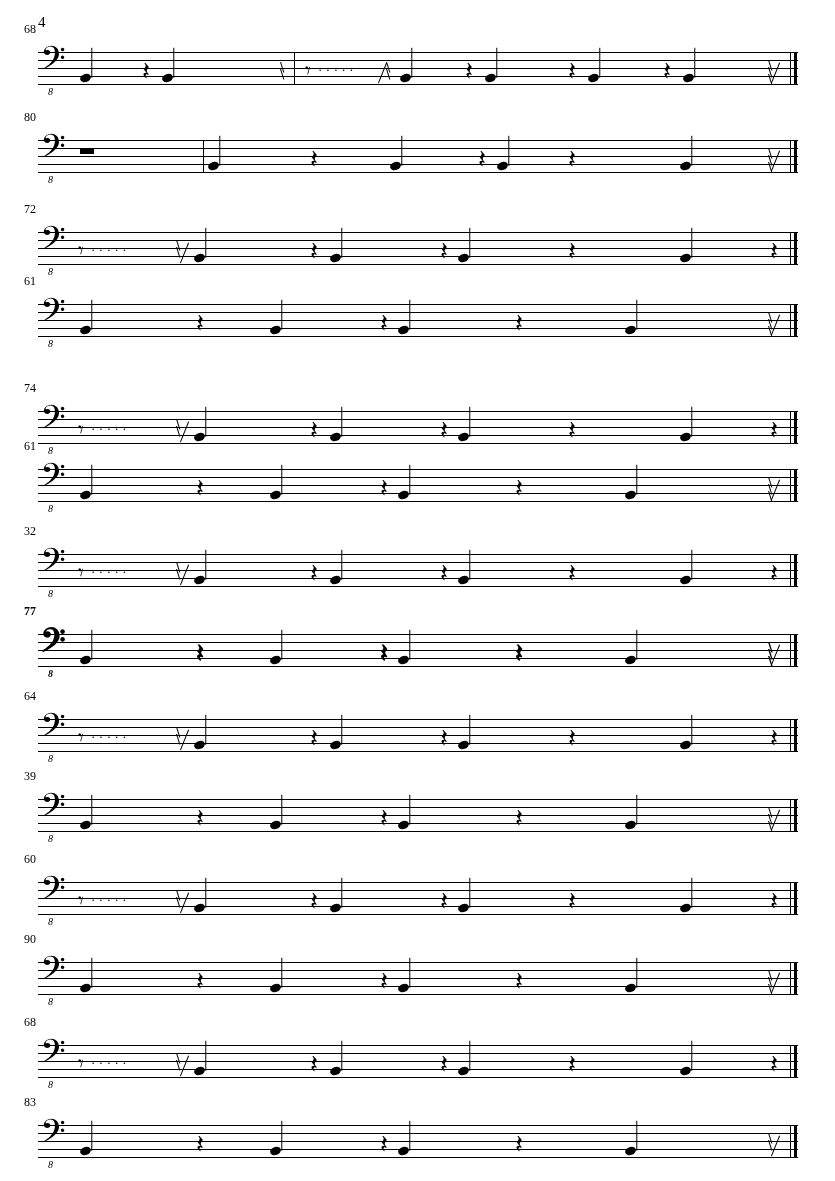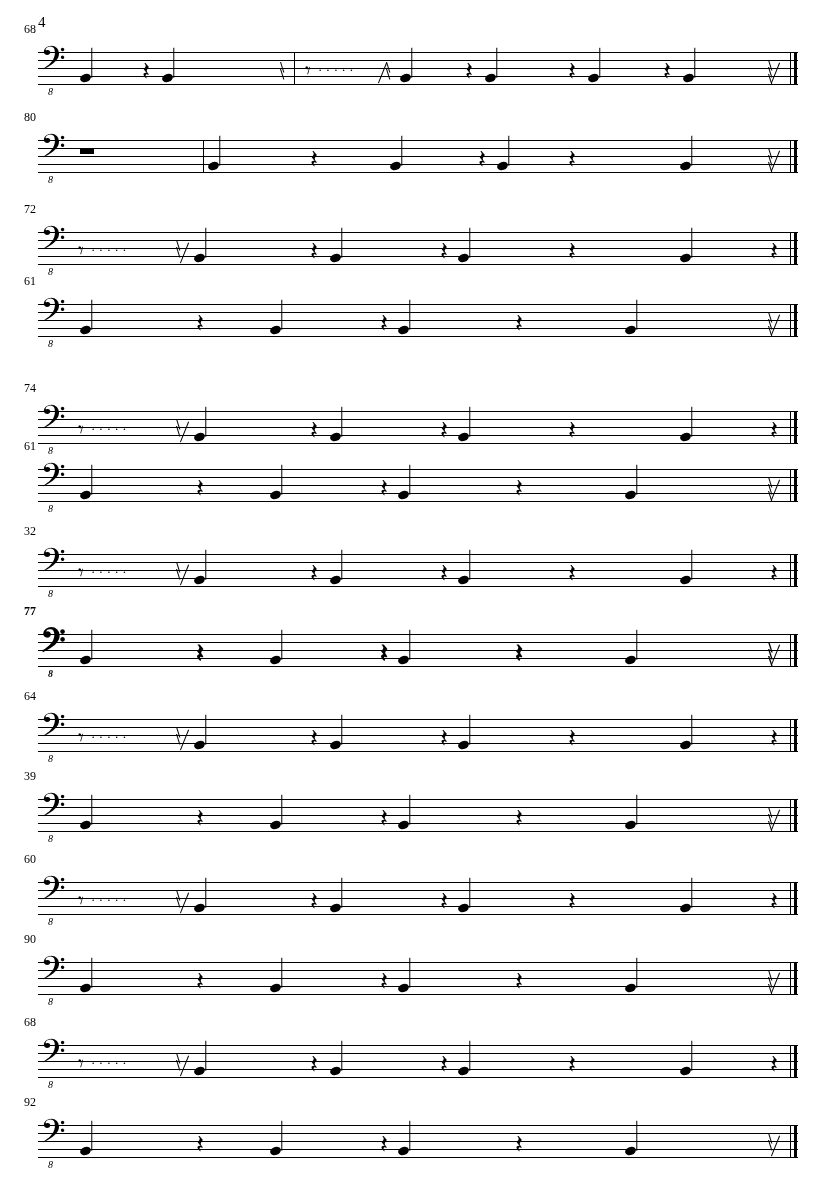--- a/index.html
+++ b/index.html
@@ -560,21 +560,21 @@
         <span class="stem"></span>
       </div>
     <div class="rest-q" style="left:770px;top:18px;">𝄽</div>
     <div class="endbar" style="left:790px;">
         <i style="left:0"></i>
         <i class="thick" style="left:4px"></i>
       </div>
   </div>
 
   <div class="system" style="top:1113px;">
-    <div class="meas-num">92</div>
+    <div class="meas-num">83</div>
     <div class="staff">
       <div class="line"></div>
       <div class="line"></div>
       <div class="line"></div>
       <div class="line"></div>
       <div class="line"></div>
     </div>
     <div class="clef">𝄢</div>
     <div class="clef-8">8</div>
     <div class="note" style="left:80px;top:34px;">

